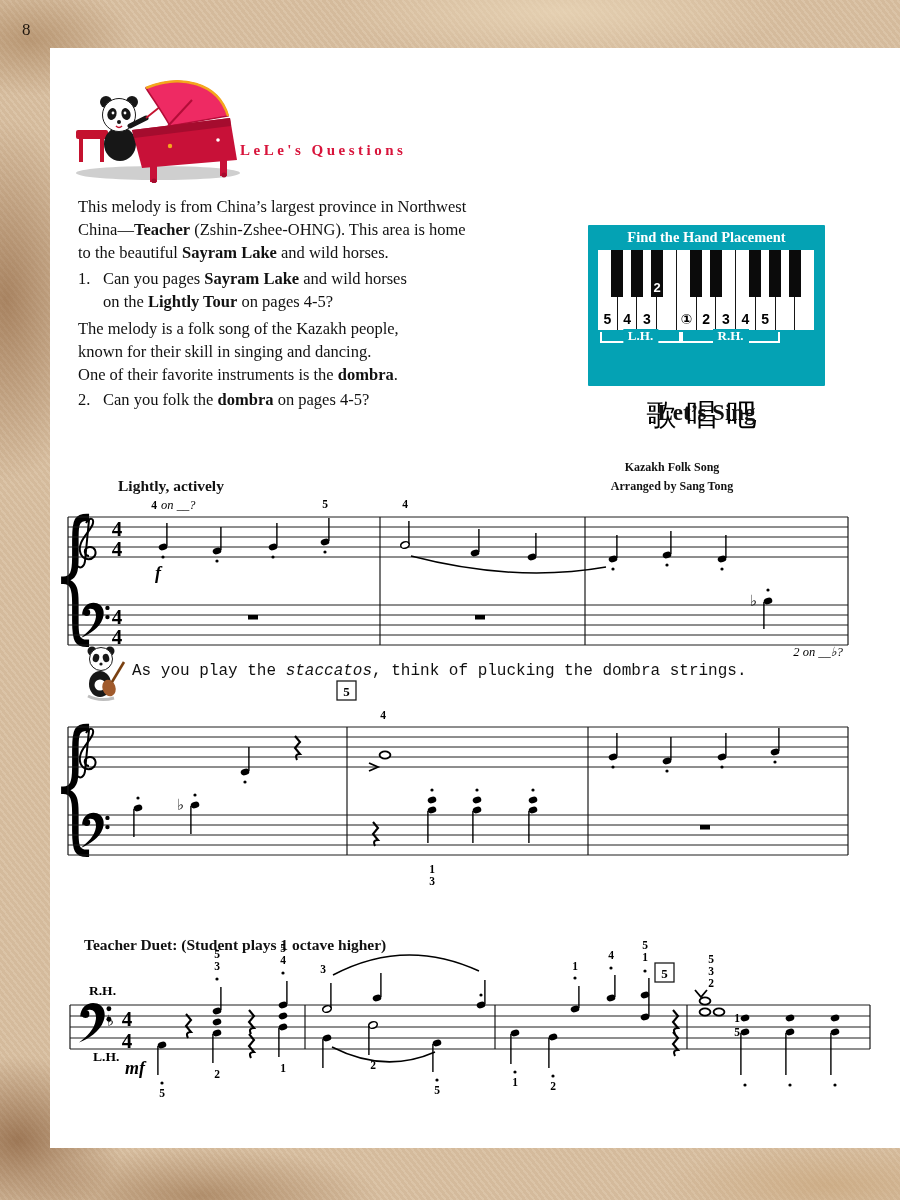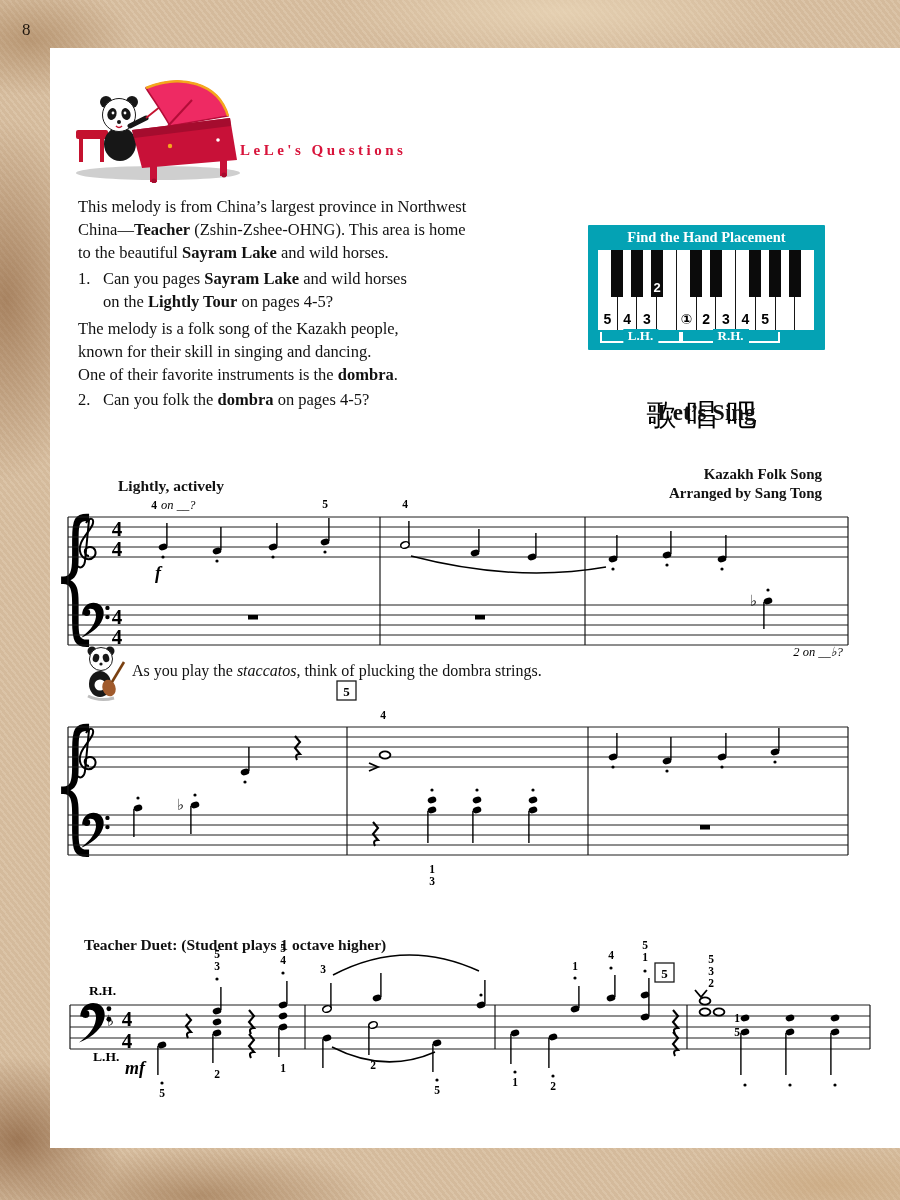--- a/index.html
+++ b/index.html
@@ -32,23 +32,23 @@
     font-family:"Liberation Sans","DejaVu Sans",sans-serif;font-weight:bold;font-size:14px;color:#000;}
   .bkey{position:absolute;top:0;width:12px;height:47px;background:#0b0b0b;z-index:2;}
   .bkey span{position:absolute;bottom:2px;left:0;right:0;text-align:center;color:#fff;
     font-family:"Liberation Sans",sans-serif;font-weight:bold;font-size:13px;}
   .bracket{position:absolute;top:107px;height:9px;border-left:2px solid #fff;
     border-right:2px solid #fff;border-bottom:2px solid #fff;}
   .bracket span{position:absolute;left:50%;transform:translateX(-50%);top:-3px;
     background:#04a2b4;padding:0 5px;color:#fff;font-weight:bold;font-size:13px;line-height:14px;}
   .cn-title{font-size:30px;letter-spacing:10px;text-align:center;color:#000;margin-top:33px;}
   .song-title{font-size:23px;font-weight:bold;text-align:center;}
-  .credits{text-align:right;font-weight:bold;font-size:15px;line-height:19px;margin-top:7px;}
+  .credits{text-align:center;font-weight:bold;font-size:12px;line-height:19px;}
   .tempo{font-weight:bold;font-size:15.5px;}
-  .tip{font-size:16px;}
+  .tip{font-size:16px;font-family:Liberation Mono, monospace;}
   .duet-head{font-weight:bold;font-size:15.5px;}
   
   .stf{stroke:#1c1c1c;stroke-width:1;}
   .bl{stroke:#1c1c1c;stroke-width:1.2;}
   .st{stroke:#000;stroke-width:1.4;}
   .sl{fill:none;stroke:#000;stroke-width:1.5;}
   text.fg{font:bold 11.5px "Liberation Serif",serif;text-anchor:middle;}
   text.it{font:italic 12.5px "Liberation Serif",serif;}
   text.ts{font:bold 21px "Liberation Serif",serif;text-anchor:middle;}
   text.dyn{font:italic bold 18px "Liberation Serif",serif;}
@@ -151,21 +151,21 @@
     <div>The melody is a folk song of the Kazakh people,</div>
     <div>known for their skill in singing and dancing.</div>
     <div><span>One of their favorite instruments is the </span><span class="b">dombra</span><span>.</span></div>
   </div>
 
   <div class="abs qrow" style="left:78px;top:388px;width:440px;">
     <div class="qnum">2.</div>
     <div><span>Can you folk the </span><span class="b">dombra</span><span> on pages 4-5?</span></div>
   </div>
 
-  <div class="abs teal-box" style="left:588px;top:225px;width:237px;height:125px;">
+  <div class="abs teal-box" style="left:588px;top:225px;width:237px;height:161px;">
     <div class="teal-title">Find the Hand Placement</div>
     <div class="keys">
       <div class="wkey">
           <span>5</span>
         </div>
       <div class="wkey">
           <span>4</span>
         </div>
       <div class="wkey">
           <span>3</span>

